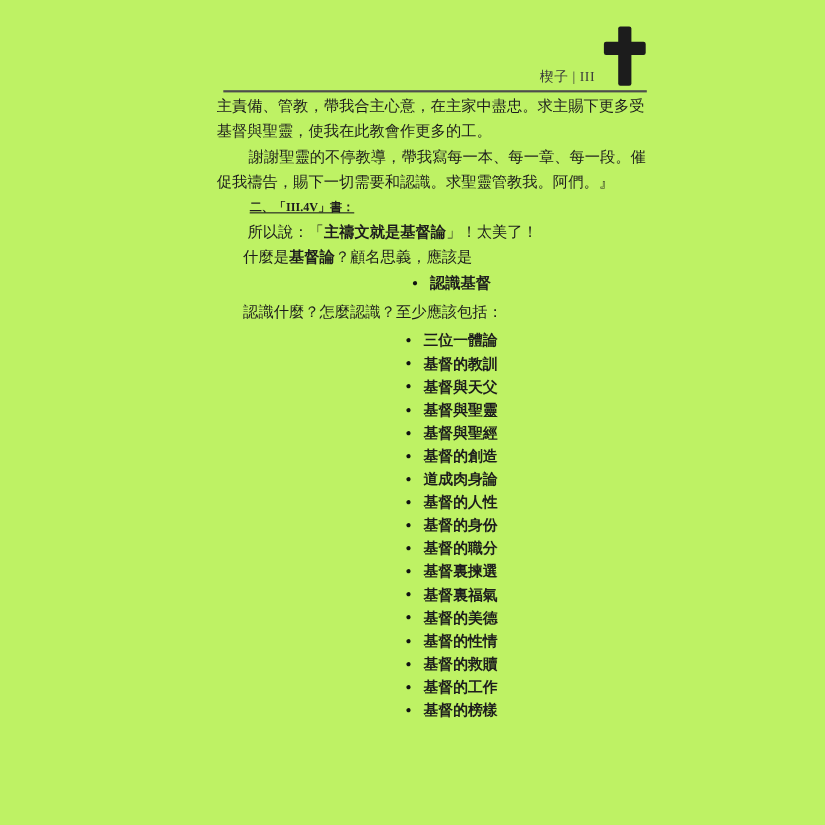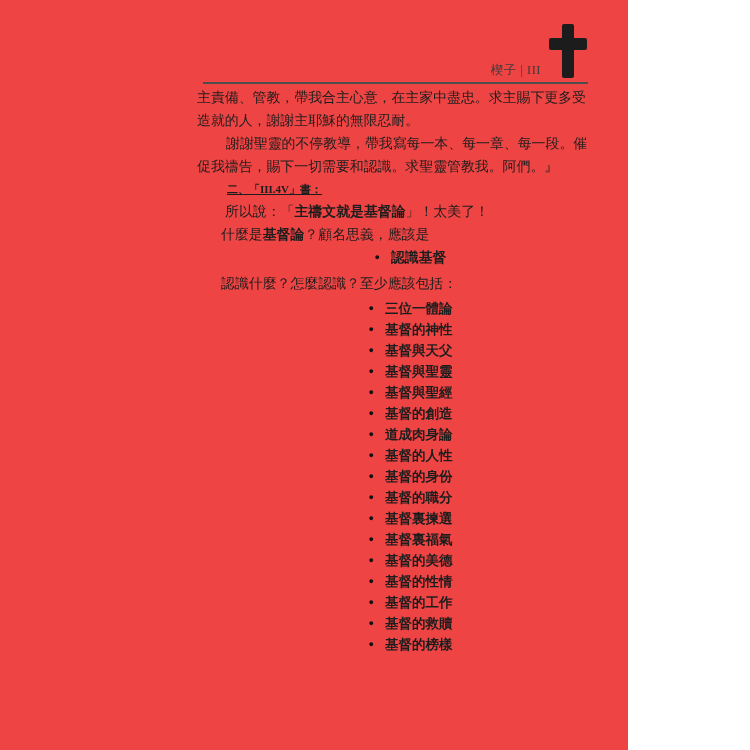--- a/index.html
+++ b/index.html
@@ -1,20 +1,20 @@
 <!DOCTYPE html>
 <html><head>
 <meta charset="utf-8">
 <style>
   html, body { margin: 0; padding: 0; background: #ffffff; }
   .page {
     position: relative;
-    width: 628px;
+    width: 750px;
     height: 750px;
-    background: #ef4444;
+    background: #bef264;
     overflow: hidden;
     font-family: "Liberation Serif", "DejaVu Serif", serif;
     color: #1d1d1d;
   }
   
   .cross { position: absolute; left: 0; top: 0; }
   .cross-v {
     position: absolute; left: 562px; top: 24px;
     width: 12px; height: 54px;
     background: #1c1c1c; border-radius: 2px;
@@ -81,21 +81,21 @@
   </div>
 
   <div class="running-head">楔子 | III</div>
 
   <div class="rule"></div>
 
   <div class="content">
 
     <div>
       <span class="pline">主責備、管教，帶我合主心意，在主家中盡忠。求主賜下更多受</span>
-      <span class="pline">造就的人，謝謝主耶穌的無限忍耐。</span>
+      <span class="pline">基督與聖靈，使我在此教會作更多的工。</span>
     </div>
 
     <div>
       <span class="pline ind">謝謝聖靈的不停教導，帶我寫每一本、每一章、每一段。催</span>
       <span class="pline">促我禱告，賜下一切需要和認識。求聖靈管教我。阿們。』</span>
     </div>
 
     <div class="heading">二、「III.4V」書：</div>
 
     <div class="tline ind-md">
@@ -107,32 +107,32 @@
     </div>
 
     <div class="brow">
       <span class="dot">●</span><span class="btxt">認識基督</span>
     </div>
 
     <div class="tline ind-sm tall">認識什麼？怎麼認識？至少應該包括：</div>
 
     <div>
       <div class="brow li"><span class="dot">●</span><span class="btxt">三位一體論</span></div>
-      <div class="brow li"><span class="dot">●</span><span class="btxt">基督的神性</span></div>
+      <div class="brow li"><span class="dot">●</span><span class="btxt">基督的教訓</span></div>
       <div class="brow li"><span class="dot">●</span><span class="btxt">基督與天父</span></div>
       <div class="brow li"><span class="dot">●</span><span class="btxt">基督與聖靈</span></div>
       <div class="brow li"><span class="dot">●</span><span class="btxt">基督與聖經</span></div>
       <div class="brow li"><span class="dot">●</span><span class="btxt">基督的創造</span></div>
       <div class="brow li"><span class="dot">●</span><span class="btxt">道成肉身論</span></div>
       <div class="brow li"><span class="dot">●</span><span class="btxt">基督的人性</span></div>
       <div class="brow li"><span class="dot">●</span><span class="btxt">基督的身份</span></div>
       <div class="brow li"><span class="dot">●</span><span class="btxt">基督的職分</span></div>
       <div class="brow li"><span class="dot">●</span><span class="btxt">基督裏揀選</span></div>
       <div class="brow li"><span class="dot">●</span><span class="btxt">基督裏福氣</span></div>
       <div class="brow li"><span class="dot">●</span><span class="btxt">基督的美德</span></div>
       <div class="brow li"><span class="dot">●</span><span class="btxt">基督的性情</span></div>
+      <div class="brow li"><span class="dot">●</span><span class="btxt">基督的救贖</span></div>
       <div class="brow li"><span class="dot">●</span><span class="btxt">基督的工作</span></div>
-      <div class="brow li"><span class="dot">●</span><span class="btxt">基督的救贖</span></div>
       <div class="brow li"><span class="dot">●</span><span class="btxt">基督的榜樣</span></div>
     </div>
 
   </div>
 </div>
 
 </body></html>

